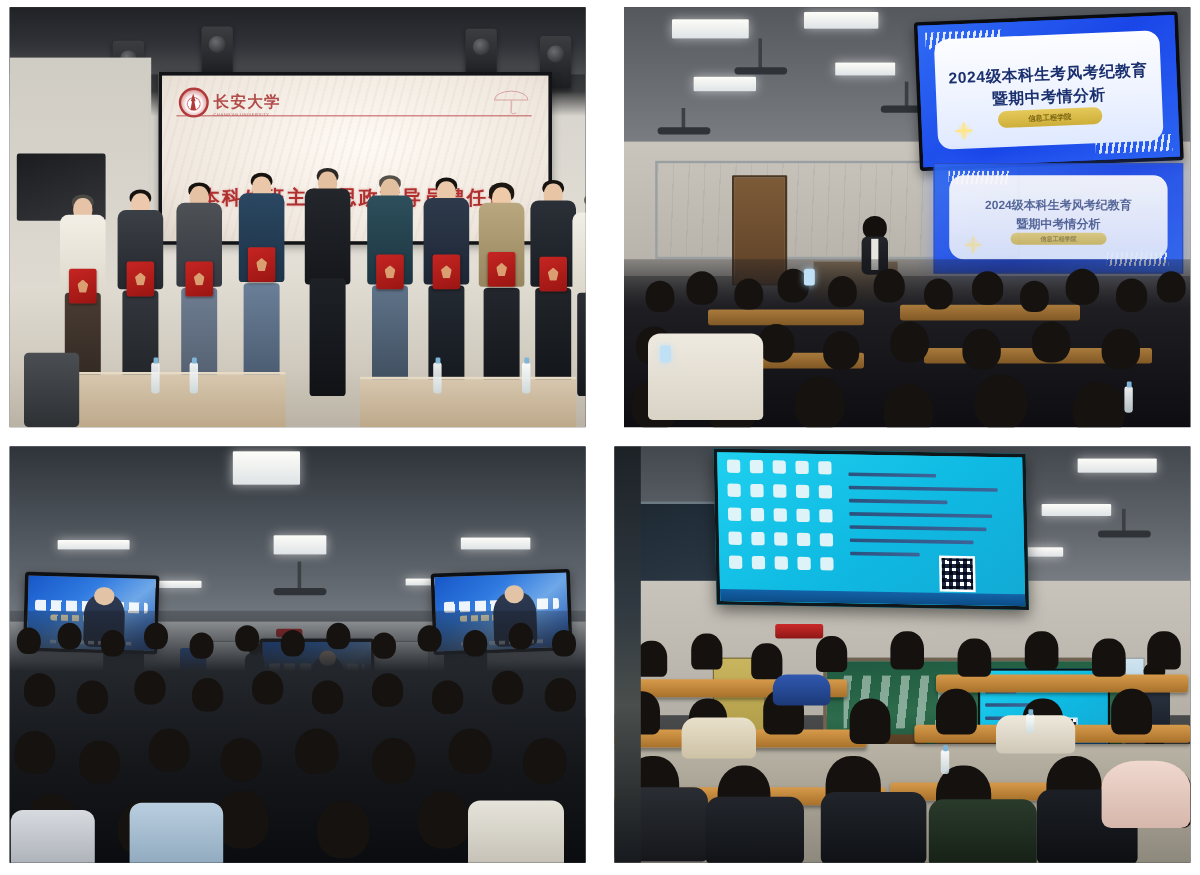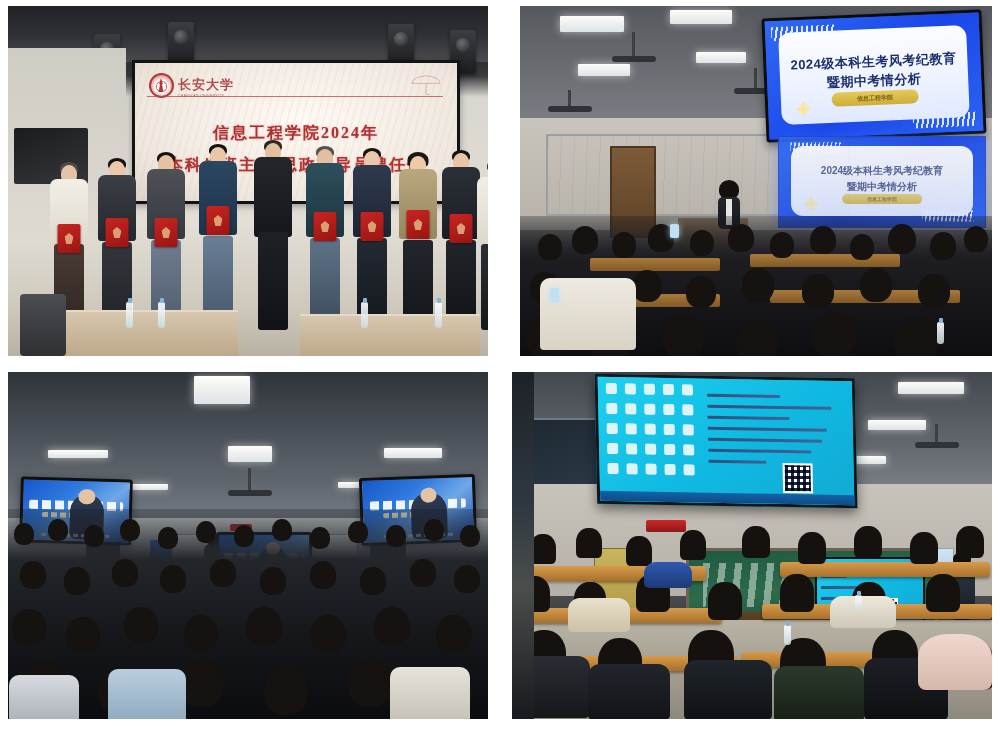--- a/index.html
+++ b/index.html
@@ -257,21 +257,20 @@
             <span class="zh">长安大学</span>
             <span class="en">CHANG'AN UNIVERSITY</span>
           </span>
         </div>
         <div id="tl-rule"></div>
         <svg id="tl-umbrella" viewBox="0 0 40 34">
           <path d="M3 15a17 9 0 0 1 34 0z" fill="none" stroke="#c06b6b" stroke-width="1"></path>
           <path d="M20 15v13" stroke="#c06b6b" stroke-width="1" fill="none"></path>
           <path d="M20 28a4 4 0 0 0 5 0" stroke="#c06b6b" stroke-width="1" fill="none"></path>
         </svg>
-        <div id="tl-line1">信息工程学院2024年</div>
         <div id="tl-line2">本科生班主任  思政辅导员聘任仪</div>
       </div>
 
       <div class="person" style="left:38px;width:46px;height:168px;">
         <div class="hair" style="background:#4d4a46;"></div>
           <div class="head" style="background:#e6c3a6;top:3px;"></div>
         <div class="body" style="height:64px;background:linear-gradient(180deg,#f2efe6,#ded9cc);"></div>
         <div class="legs" style="background:linear-gradient(180deg,#4a3c34,#2e2620);height:86px;"></div>
         <div class="cert" style="top:62px;"></div>
       </div>

